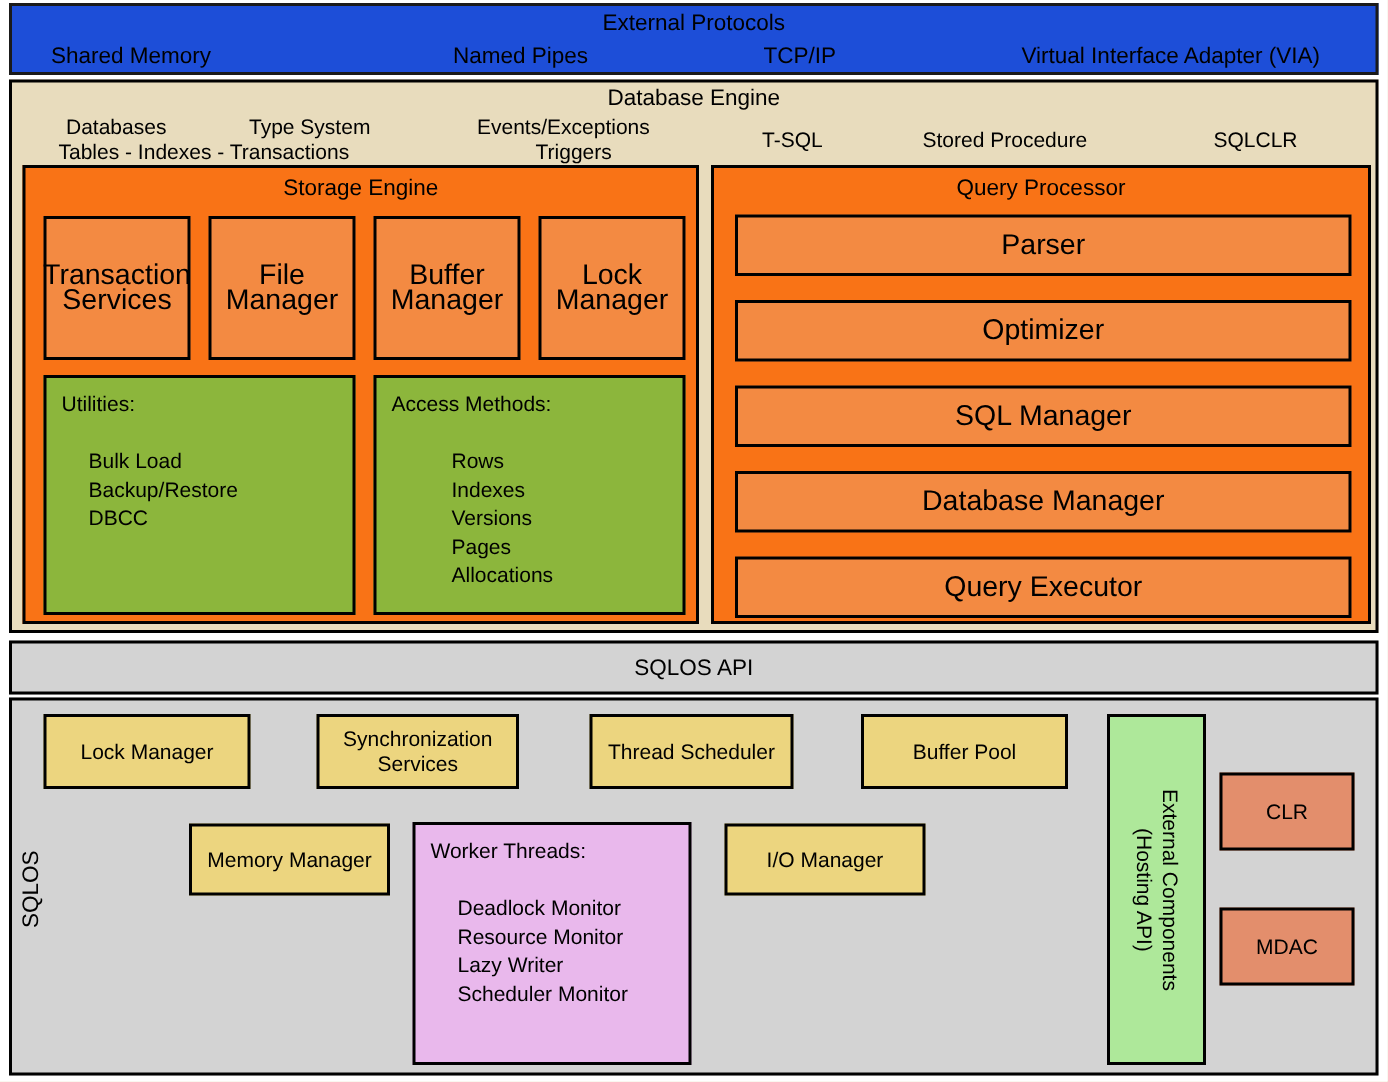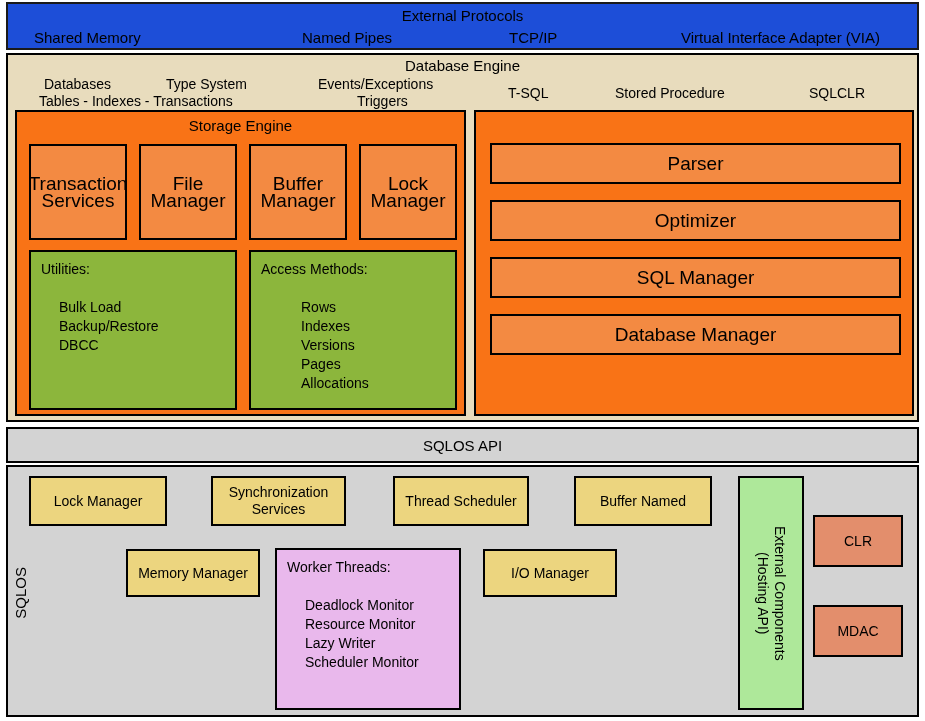--- a/index.html
+++ b/index.html
@@ -336,38 +336,40 @@
         <span class="gb-head">Access Methods:</span>
         <span class="gb-item">Rows</span>
         <span class="gb-item">Indexes</span>
         <span class="gb-item">Versions</span>
         <span class="gb-item">Pages</span>
         <span class="gb-item">Allocations</span>
       </div>
     </div>
 
     <div class="panel qp-panel">
+      <div class="panel-title">Query Processor</div>
       <div class="orange qp-orange qp-o-0">Parser</div>
       <div class="orange qp-orange qp-o-1">Optimizer</div>
       <div class="orange qp-orange qp-o-2">SQL Manager</div>
       <div class="orange qp-orange qp-o-3">Database Manager</div>
+      <div class="orange qp-orange qp-o-4">Query Executor</div>
     </div>
   </div>
 
   <div class="box sqlosapi">
     <div class="sqlosapi-title">SQLOS API</div>
   </div>
 
   <div class="box sqlos">
     <div class="sqlos-vlabel">SQLOS</div>
 
     <div class="yellowbox yb-lock">Lock Manager</div>
     <div class="yellowbox yb-sync">Synchronization<br>Services</div>
     <div class="yellowbox yb-thread">Thread Scheduler</div>
-    <div class="yellowbox yb-buffer">Buffer Named</div>
+    <div class="yellowbox yb-buffer">Buffer Pool</div>
     <div class="yellowbox yb-memory">Memory Manager</div>
     <div class="yellowbox yb-io">I/O Manager</div>
 
     <div class="pinkbox">
       <span class="pb-head">Worker Threads:</span>
       <span class="pb-item">Deadlock Monitor</span>
       <span class="pb-item">Resource Monitor</span>
       <span class="pb-item">Lazy Writer</span>
       <span class="pb-item">Scheduler Monitor</span>
     </div>

